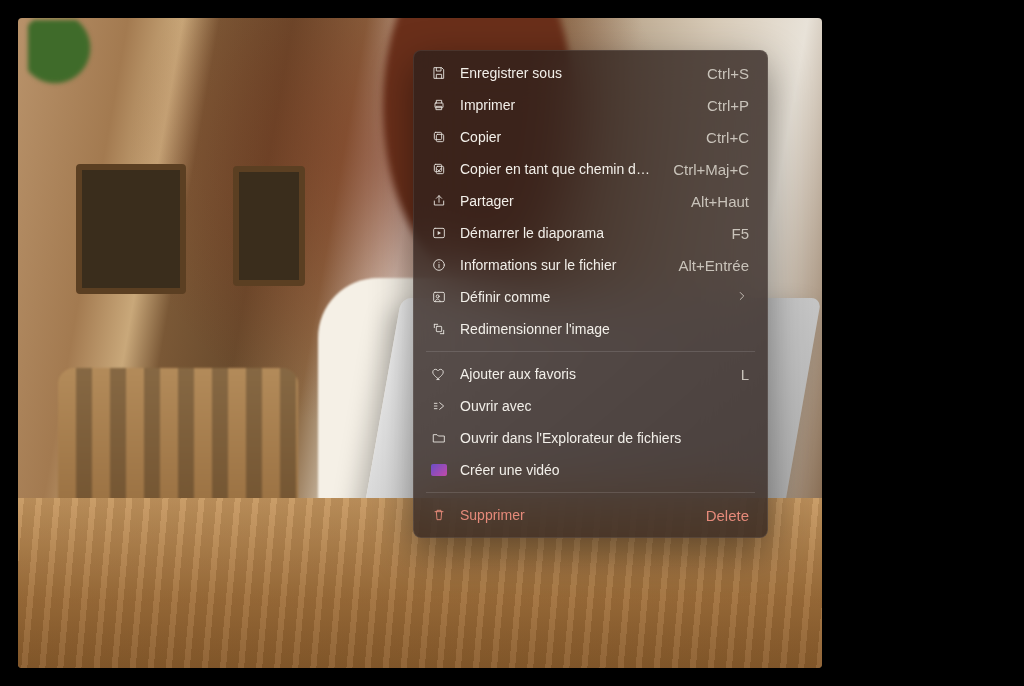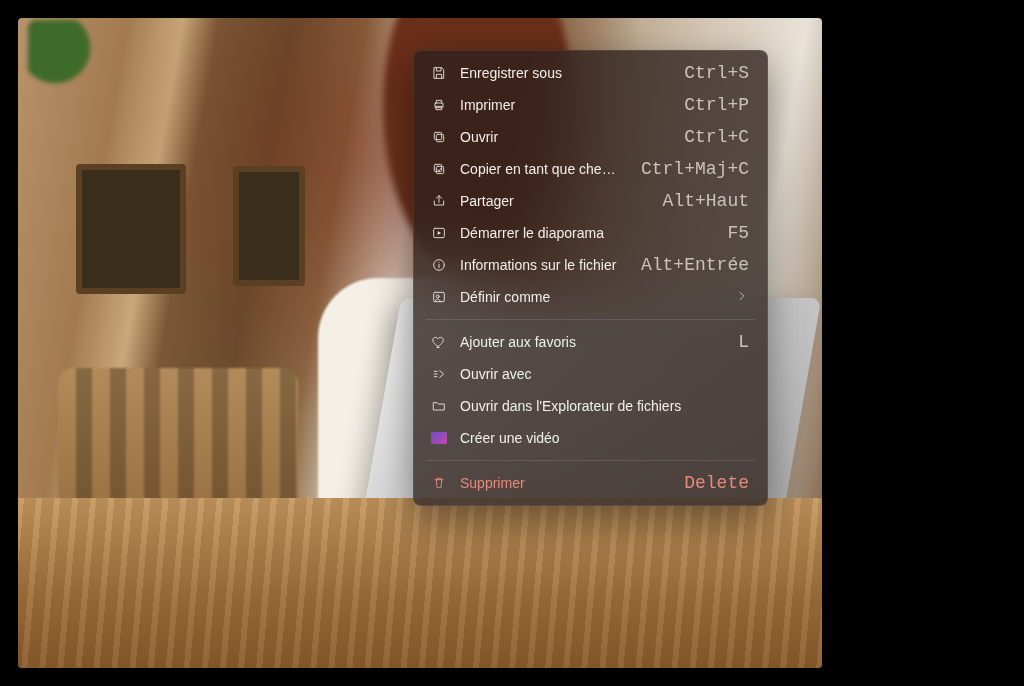--- a/index.html
+++ b/index.html
@@ -110,21 +110,21 @@
       border-radius: 4px;
       margin: 0 4px;
     }
     .mi-icon {
       width: 18px; height: 18px; flex: 0 0 18px;
       display:flex; align-items:center; justify-content:center;
       color: #e4e0da;
     }
     .mi-icon svg { width: 16px; height: 16px; stroke: currentColor; fill: none; stroke-width: 1.4; stroke-linecap: round; stroke-linejoin: round; }
     .mi-label { flex: 1 1 auto; color: #f2efe9; white-space: nowrap; overflow:hidden; text-overflow:ellipsis; }
-    .mi-accel { flex: 0 0 auto; color: #c9c3ba; font-size: 18px; margin-left: 10px; font-family: Liberation Mono, monospace; }
+    .mi-accel { flex: 0 0 auto; color: #c9c3ba; font-size: 15px; margin-left: 10px; }
     .mi-caret { flex: 0 0 auto; color:#c9c3ba; }
     .menu-sep {
       height: 1px;
       background: rgba(255,255,255,0.12);
       margin: 6px 12px;
     }
     .menu-item.danger .mi-label,
     .menu-item.danger .mi-accel,
     .menu-item.danger .mi-icon { color: #e68a7a; }
     .video-icon-box {
@@ -173,21 +173,21 @@
       <span class="mi-accel">Ctrl+P</span>
     </div>
 
     <div class="menu-item">
       <span class="mi-icon">
         <svg viewBox="0 0 24 24">
             <rect x="8" y="8" width="11" height="11" rx="2"></rect>
             <rect x="5" y="5" width="11" height="11" rx="2"></rect>
           </svg>
       </span>
-      <span class="mi-label">Ouvrir</span>
+      <span class="mi-label">Copier</span>
       <span class="mi-accel">Ctrl+C</span>
     </div>
 
     <div class="menu-item">
       <span class="mi-icon">
         <svg viewBox="0 0 24 24">
             <rect x="5" y="5" width="11" height="11" rx="2"></rect>
             <rect x="8" y="8" width="11" height="11" rx="2"></rect>
             <path d="M10 13l2 2 3-4"></path>
           </svg>
@@ -240,20 +240,32 @@
           </svg>
       </span>
       <span class="mi-label">Définir comme</span>
       <span class="mi-caret">
         <svg viewBox="0 0 24 24" width="14" height="14">
             <path d="M9 6l6 6-6 6" fill="none" stroke="currentColor" stroke-width="1.6" stroke-linecap="round" stroke-linejoin="round"></path>
           </svg>
       </span>
     </div>
 
+    <div class="menu-item">
+      <span class="mi-icon">
+        <svg viewBox="0 0 24 24">
+            <path d="M5 5h5"></path>
+            <path d="M5 5v5"></path>
+            <path d="M19 19h-5"></path>
+            <path d="M19 19v-5"></path>
+            <rect x="8" y="8" width="8" height="8" rx="1"></rect>
+          </svg>
+      </span>
+      <span class="mi-label">Redimensionner l'image</span>
+    </div>
 
     <div class="menu-sep"></div>
 
     <div class="menu-item">
       <span class="mi-icon">
         <svg viewBox="0 0 24 24">
             <path d="M12 20s-7-4.5-9-9c-1.2-2.8.6-6 3.6-6 1.9 0 3.1 1 3.9 2.2C11.3 6 12.5 5 14.4 5c3 0 4.8 3.2 3.6 6-2 4.5-9 9-9 9z"></path>
           </svg>
       </span>
       <span class="mi-label">Ajouter aux favoris</span>

